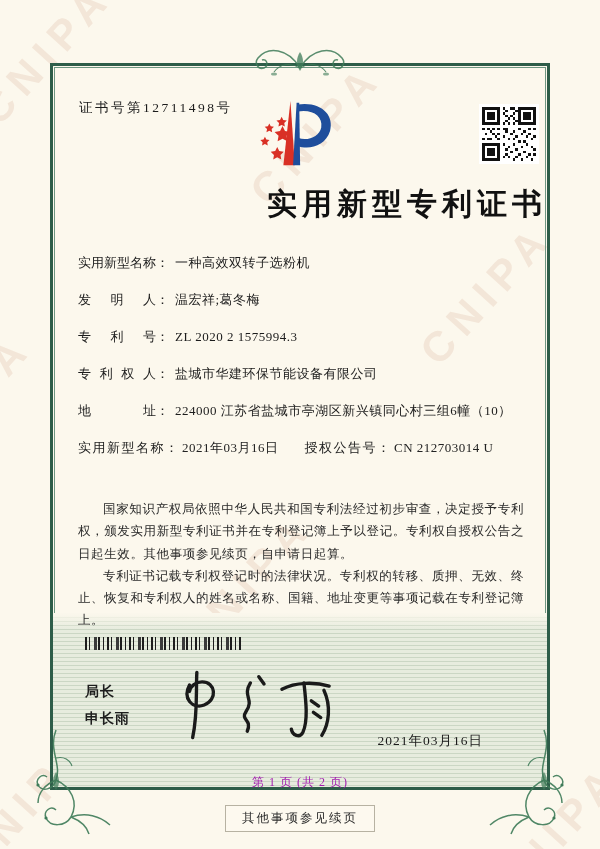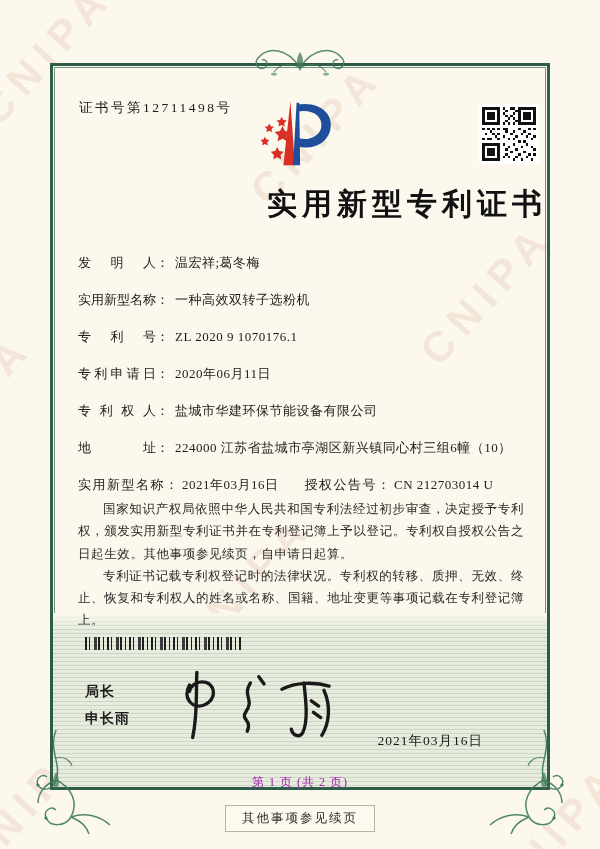--- a/index.html
+++ b/index.html
@@ -156,30 +156,27 @@
         M8 0h1v1h-1zM9 1h1v1h-1zM11 0h2v1h-2zM12 2h1v1h-1zM9 3h1v1h-1zM10 4h1v1h-1zM12 4h1v1h-1zM8 2h1v1h-1zM13 1h1v1h-1zM11 3h1v1h-1zM13 5h1v1h-1zM9 5h1v1h-1z
         M0 8h1v1h-1zM2 8h1v1h-1zM4 8h1v1h-1zM3 9h1v1h-1zM1 10h1v1h-1zM4 10h1v1h-1zM5 11h1v1h-1zM2 12h1v1h-1zM0 12h1v1h-1zM3 12h1v1h-1z
         M8 8h2v1h-2zM12 9h1v1h-1zM14 8h1v1h-1zM16 9h1v1h-1zM18 8h1v1h-1zM20 8h1v1h-1zM11 10h1v1h-1zM13 11h1v1h-1zM15 10h1v1h-1zM17 11h1v1h-1zM19 12h1v1h-1zM8 11h1v1h-1zM10 12h1v1h-1zM12 12h1v1h-1zM14 13h1v1h-1zM16 13h1v1h-1zM18 10h1v1h-1zM20 11h1v1h-1zM9 9h1v1h-1z
         M8 14h1v1h-1zM9 16h1v1h-1zM10 15h1v1h-1zM12 14h1v1h-1zM13 16h1v1h-1zM15 15h1v1h-1zM17 14h1v1h-1zM19 15h1v1h-1zM20 16h1v1h-1zM11 17h1v1h-1zM14 18h1v1h-1zM16 17h1v1h-1zM18 18h1v1h-1zM20 18h1v1h-1zM8 19h1v1h-1zM10 19h1v1h-1zM12 20h1v1h-1zM15 20h1v1h-1zM17 19h1v1h-1zM19 20h1v1h-1zM13 19h1v1h-1zM9 18h1v1h-1z"></path>
     </svg>
 
     <div class="title">实用新型专利证书</div>
 
     <div class="fields">
       <div class="frow">
+        <span class="flabel">实用新型名称</span><span class="fcolon">：</span><span class="fvalue">一种高效双转子选粉机</span>
+      </div>
+      <div class="frow">
         <span class="flabel">发明人</span><span class="fcolon">：</span><span class="fvalue">温宏祥;葛冬梅</span>
       </div>
       <div class="frow">
-        <span class="flabel">实用新型名称</span><span class="fcolon">：</span><span class="fvalue">一种高效双转子选粉机</span>
-      </div>
-      <div class="frow">
-        <span class="flabel">专利号</span><span class="fcolon">：</span><span class="fvalue">ZL 2020 9 1070176.1</span>
-      </div>
-      <div class="frow">
-        <span class="flabel">专利申请日</span><span class="fcolon">：</span><span class="fvalue">2020年06月11日</span>
+        <span class="flabel">专利号</span><span class="fcolon">：</span><span class="fvalue">ZL 2020 2 1575994.3</span>
       </div>
       <div class="frow">
         <span class="flabel">专利权人</span><span class="fcolon">：</span><span class="fvalue">盐城市华建环保节能设备有限公司</span>
       </div>
       <div class="frow">
         <span class="flabel">地址</span><span class="fcolon">：</span><span class="fvalue">224000 江苏省盐城市亭湖区新兴镇同心村三组6幢（10）</span>
       </div>
       <div class="grant-row">
         <span class="glabel">实用新型名称</span><span>：</span><span class="gvalue">2021年03月16日</span><span class="gsep"></span><span class="glabel">授权公告号</span><span>：</span><span class="gvalue">CN 212703014 U</span>
       </div>

